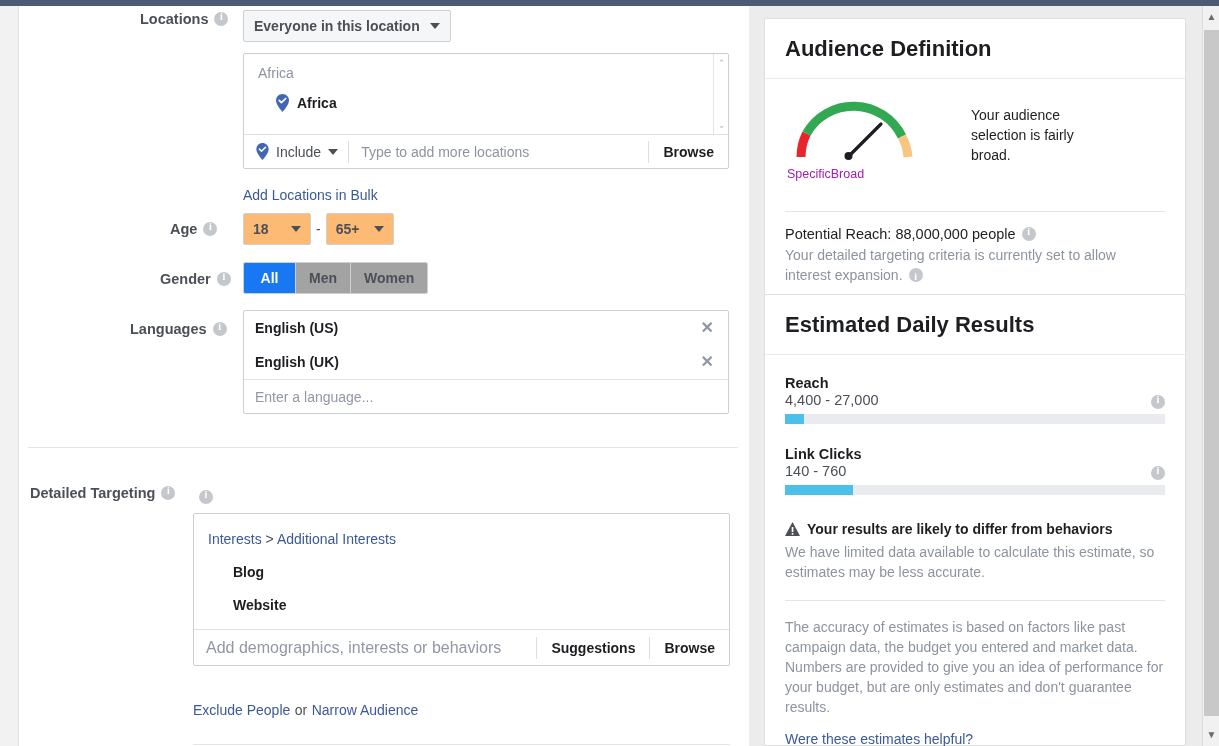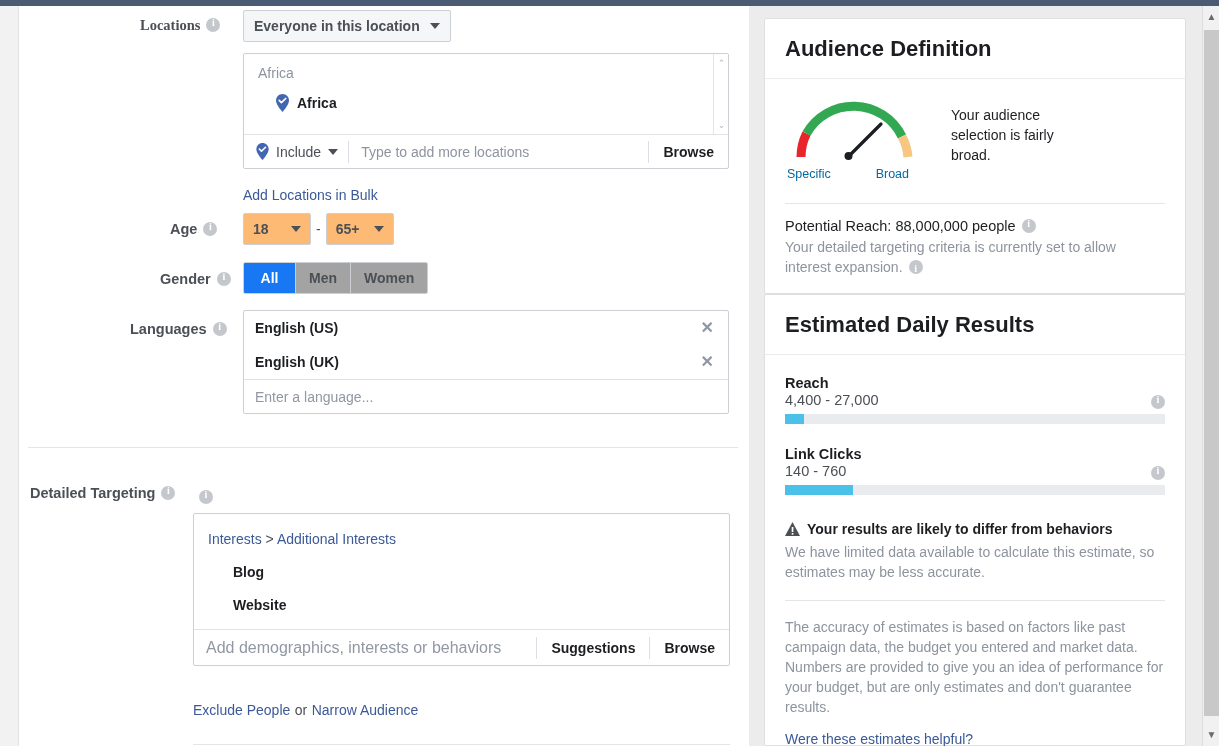--- a/index.html
+++ b/index.html
@@ -167,22 +167,22 @@
   }
   .panel-head {
     font-size:22px; font-weight:bold; color:#1c1e21;
     padding:17px 20px 16px 20px; border-bottom:1px solid #e9ebee;
   }
   .panel-body { padding:16px 20px 16px 20px; }
 
   .gauge-wrap { display:flex; align-items:flex-start; gap:16px; }
   .gauge { position:relative; width:150px; }
   .gauge-labels {
-    display:flex; justify-content:space-between; width:122px; margin:2px 0 4px 2px;
-    font-size:12.5px; color:#0369a1;
+    display:flex; width:122px; margin:2px 0 12px 2px;
+    font-size:12.5px; color:#a21caf;
   }
   .gauge-msg { font-size:14px; color:#1c1e21; line-height:20px; padding-top:10px; }
 
   .reach-line { font-size:14.5px; color:#1c1e21; margin-bottom:3px; }
   .muted { color:#8d949e; font-size:14px; line-height:20px; }
 
   .metric-name { font-size:14.5px; font-weight:bold; color:#1c1e21; }
   .metric-val { font-size:14.5px; color:#4b4f56; margin-top:1px; }
   .bar-track { height:10px; background:#e9ebee; margin-top:6px; position:relative; }
   .bar-fill { height:10px; background:#4bc0e8; }
@@ -211,21 +211,21 @@
 <body>
 
 <div id="root">
 
   <div class="topbar"></div>
   <div class="left-gutter"></div>
   <div class="right-gutter"></div>
 
   <div class="form-col">
 
-    <div class="row" style="left:120px; top:10px; width:102px;font-family:Liberation Serif, serif;">
+    <div class="row" style="left:120px; top:4px; width:102px;">
       <span class="field-label">Locations</span><span class="info-icon"></span>
     </div>
 
     <div class="row" style="left:223px; top:4px;">
       <div class="dd-btn">
         <span>Everyone in this location</span>
         <span class="caret"></span>
       </div>
     </div>
 
@@ -360,21 +360,21 @@
             <path d="M117 41.5 A 54 54 0 0 1 123 62" stroke="#f7c681" stroke-width="9" fill="none" stroke-linecap="butt"></path>
 
             <path d="M63 62 L 96 29" stroke="#1c1e21" stroke-width="3.2" stroke-linecap="round" fill="none"></path>
             <circle cx="63.5" cy="61" r="4" fill="#1c1e21"></circle>
           </svg>
           <div class="gauge-labels">
             <span>Specific</span>
             <span>Broad</span>
           </div>
         </div>
-        <div class="gauge-msg" style="width:130px;">Your audience selection is fairly broad.</div>
+        <div class="gauge-msg" style="width:130px;margin-left:20px;">Your audience selection is fairly broad.</div>
       </div>
       <div class="hr" style="position:static; margin:18px 0 14px 0; width:100%;"></div>
       <div class="reach-line">
         <span>Potential Reach: 88,000,000 people</span><span class="info-icon"></span>
       </div>
       <div class="muted" style="padding-bottom:16px;">
         <span>Your detailed targeting criteria is currently set to allow interest expansion.</span><span class="info-icon"></span>
       </div>
     </div>
   </div>

